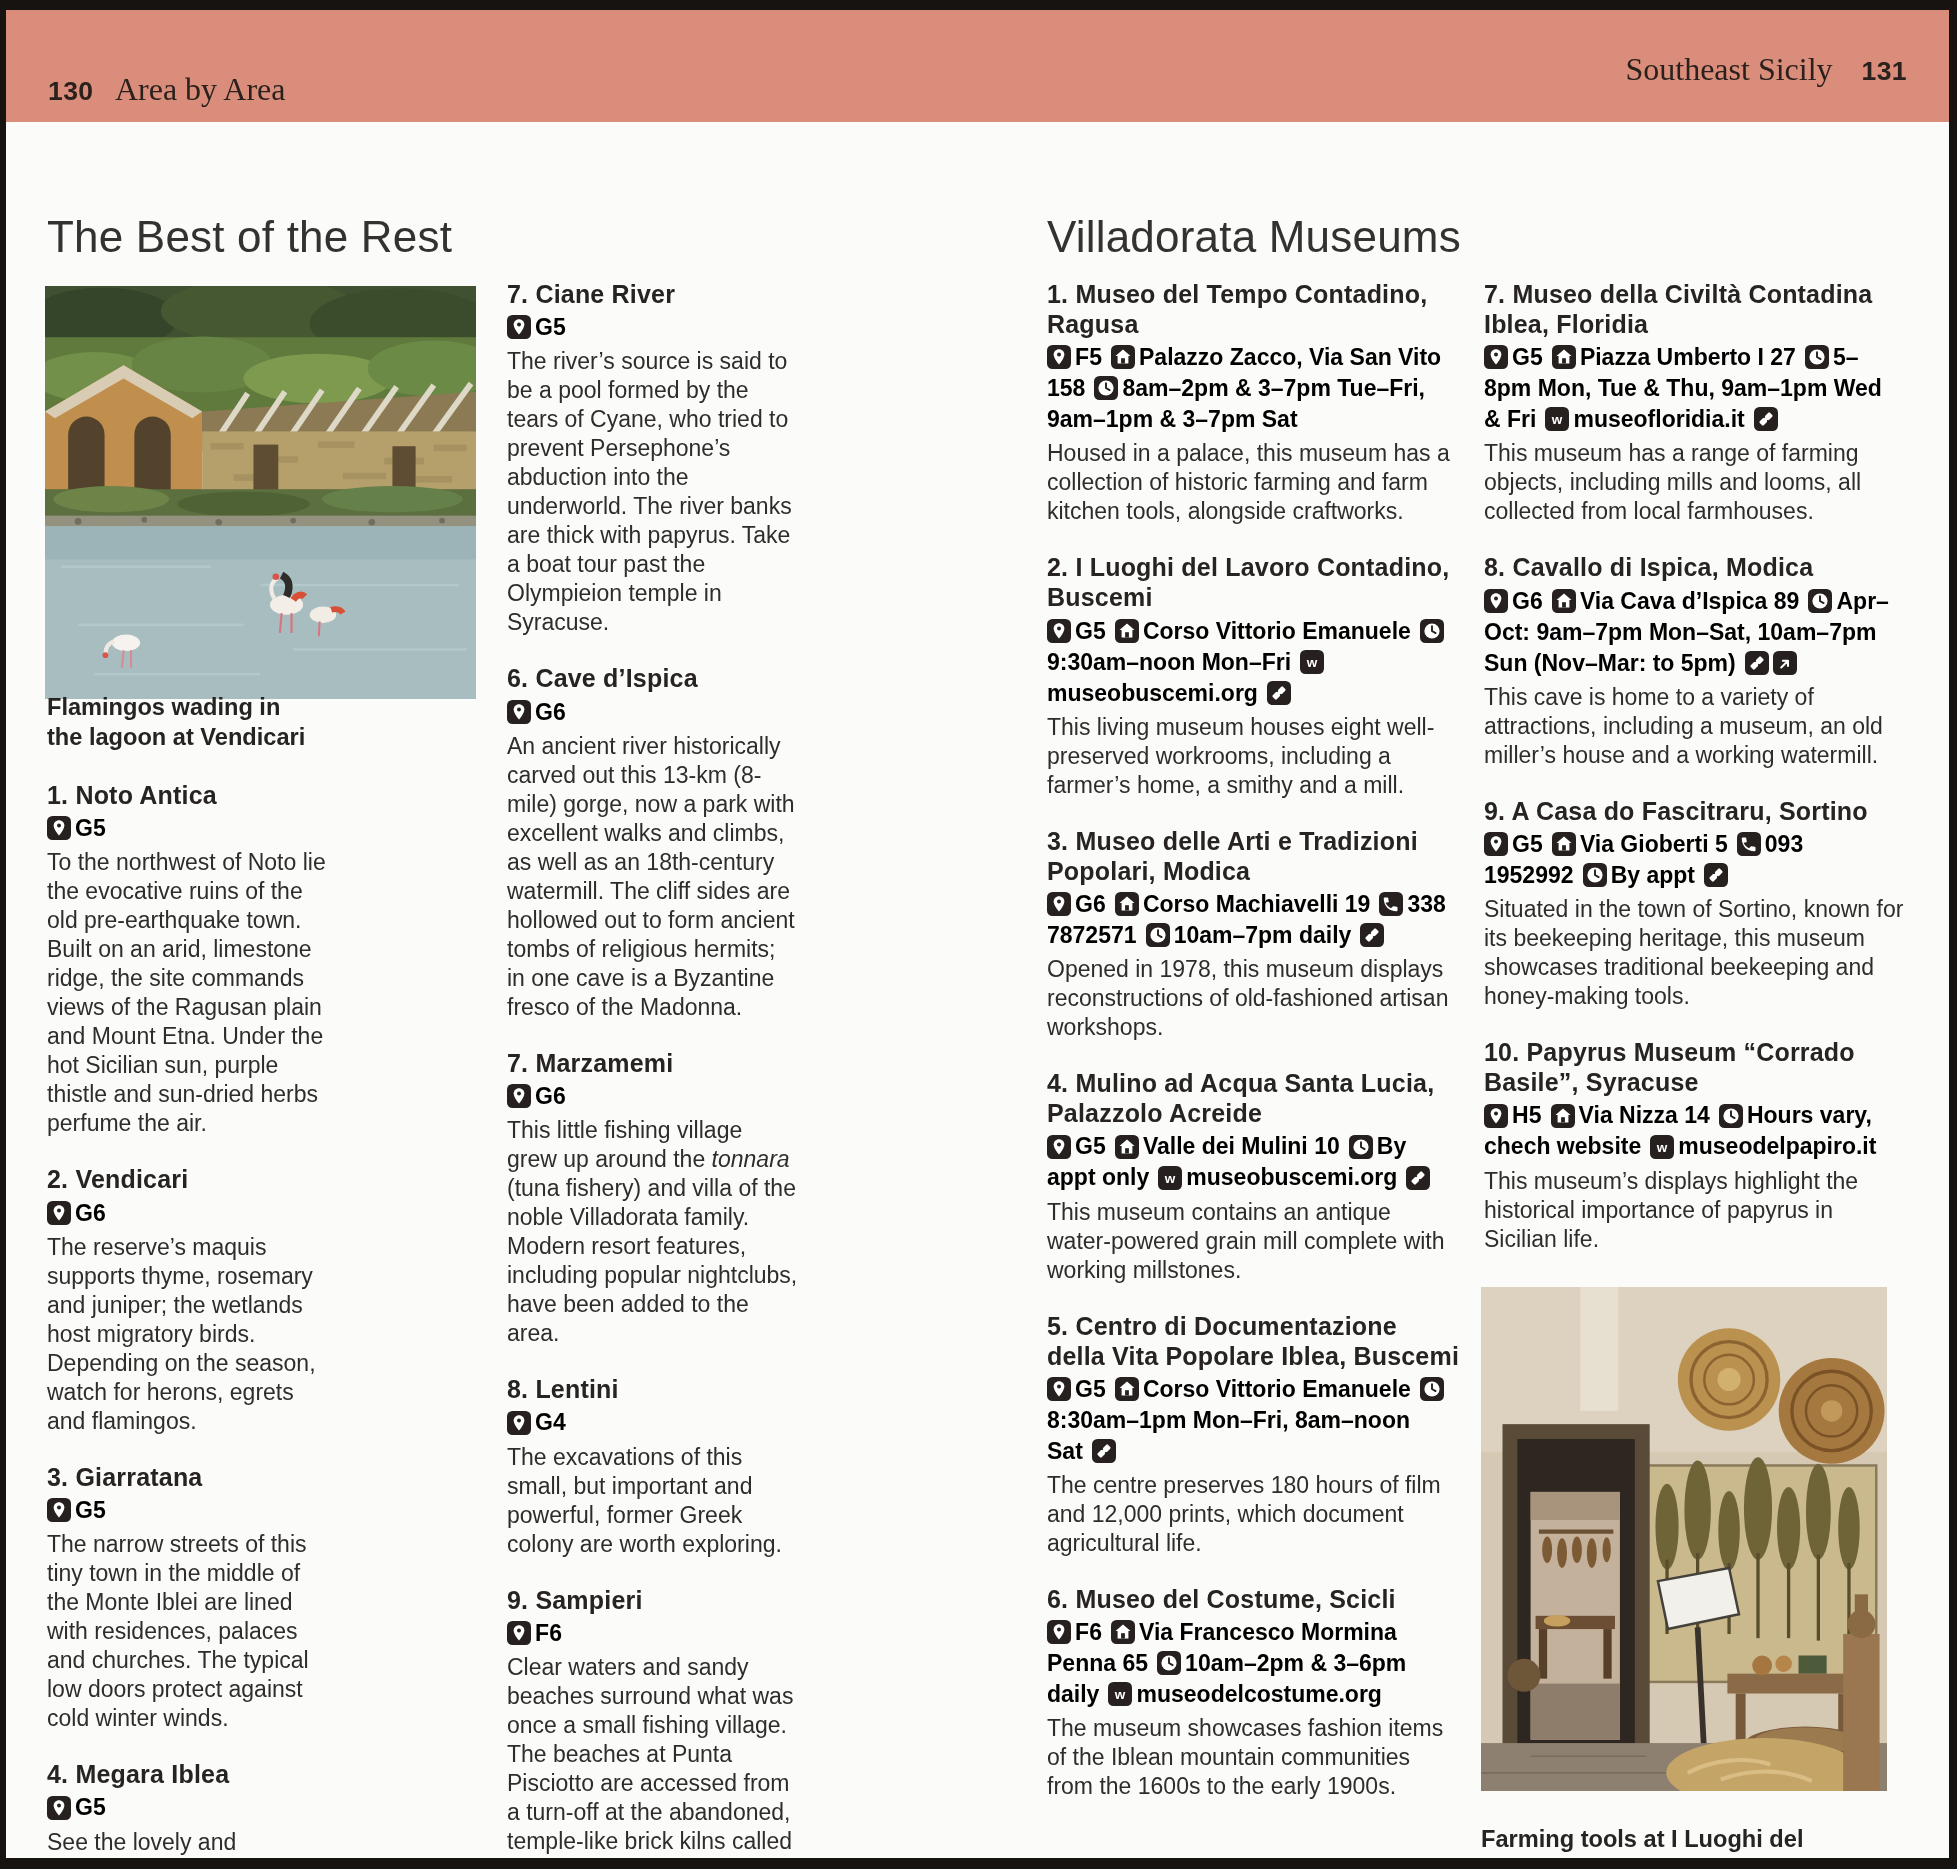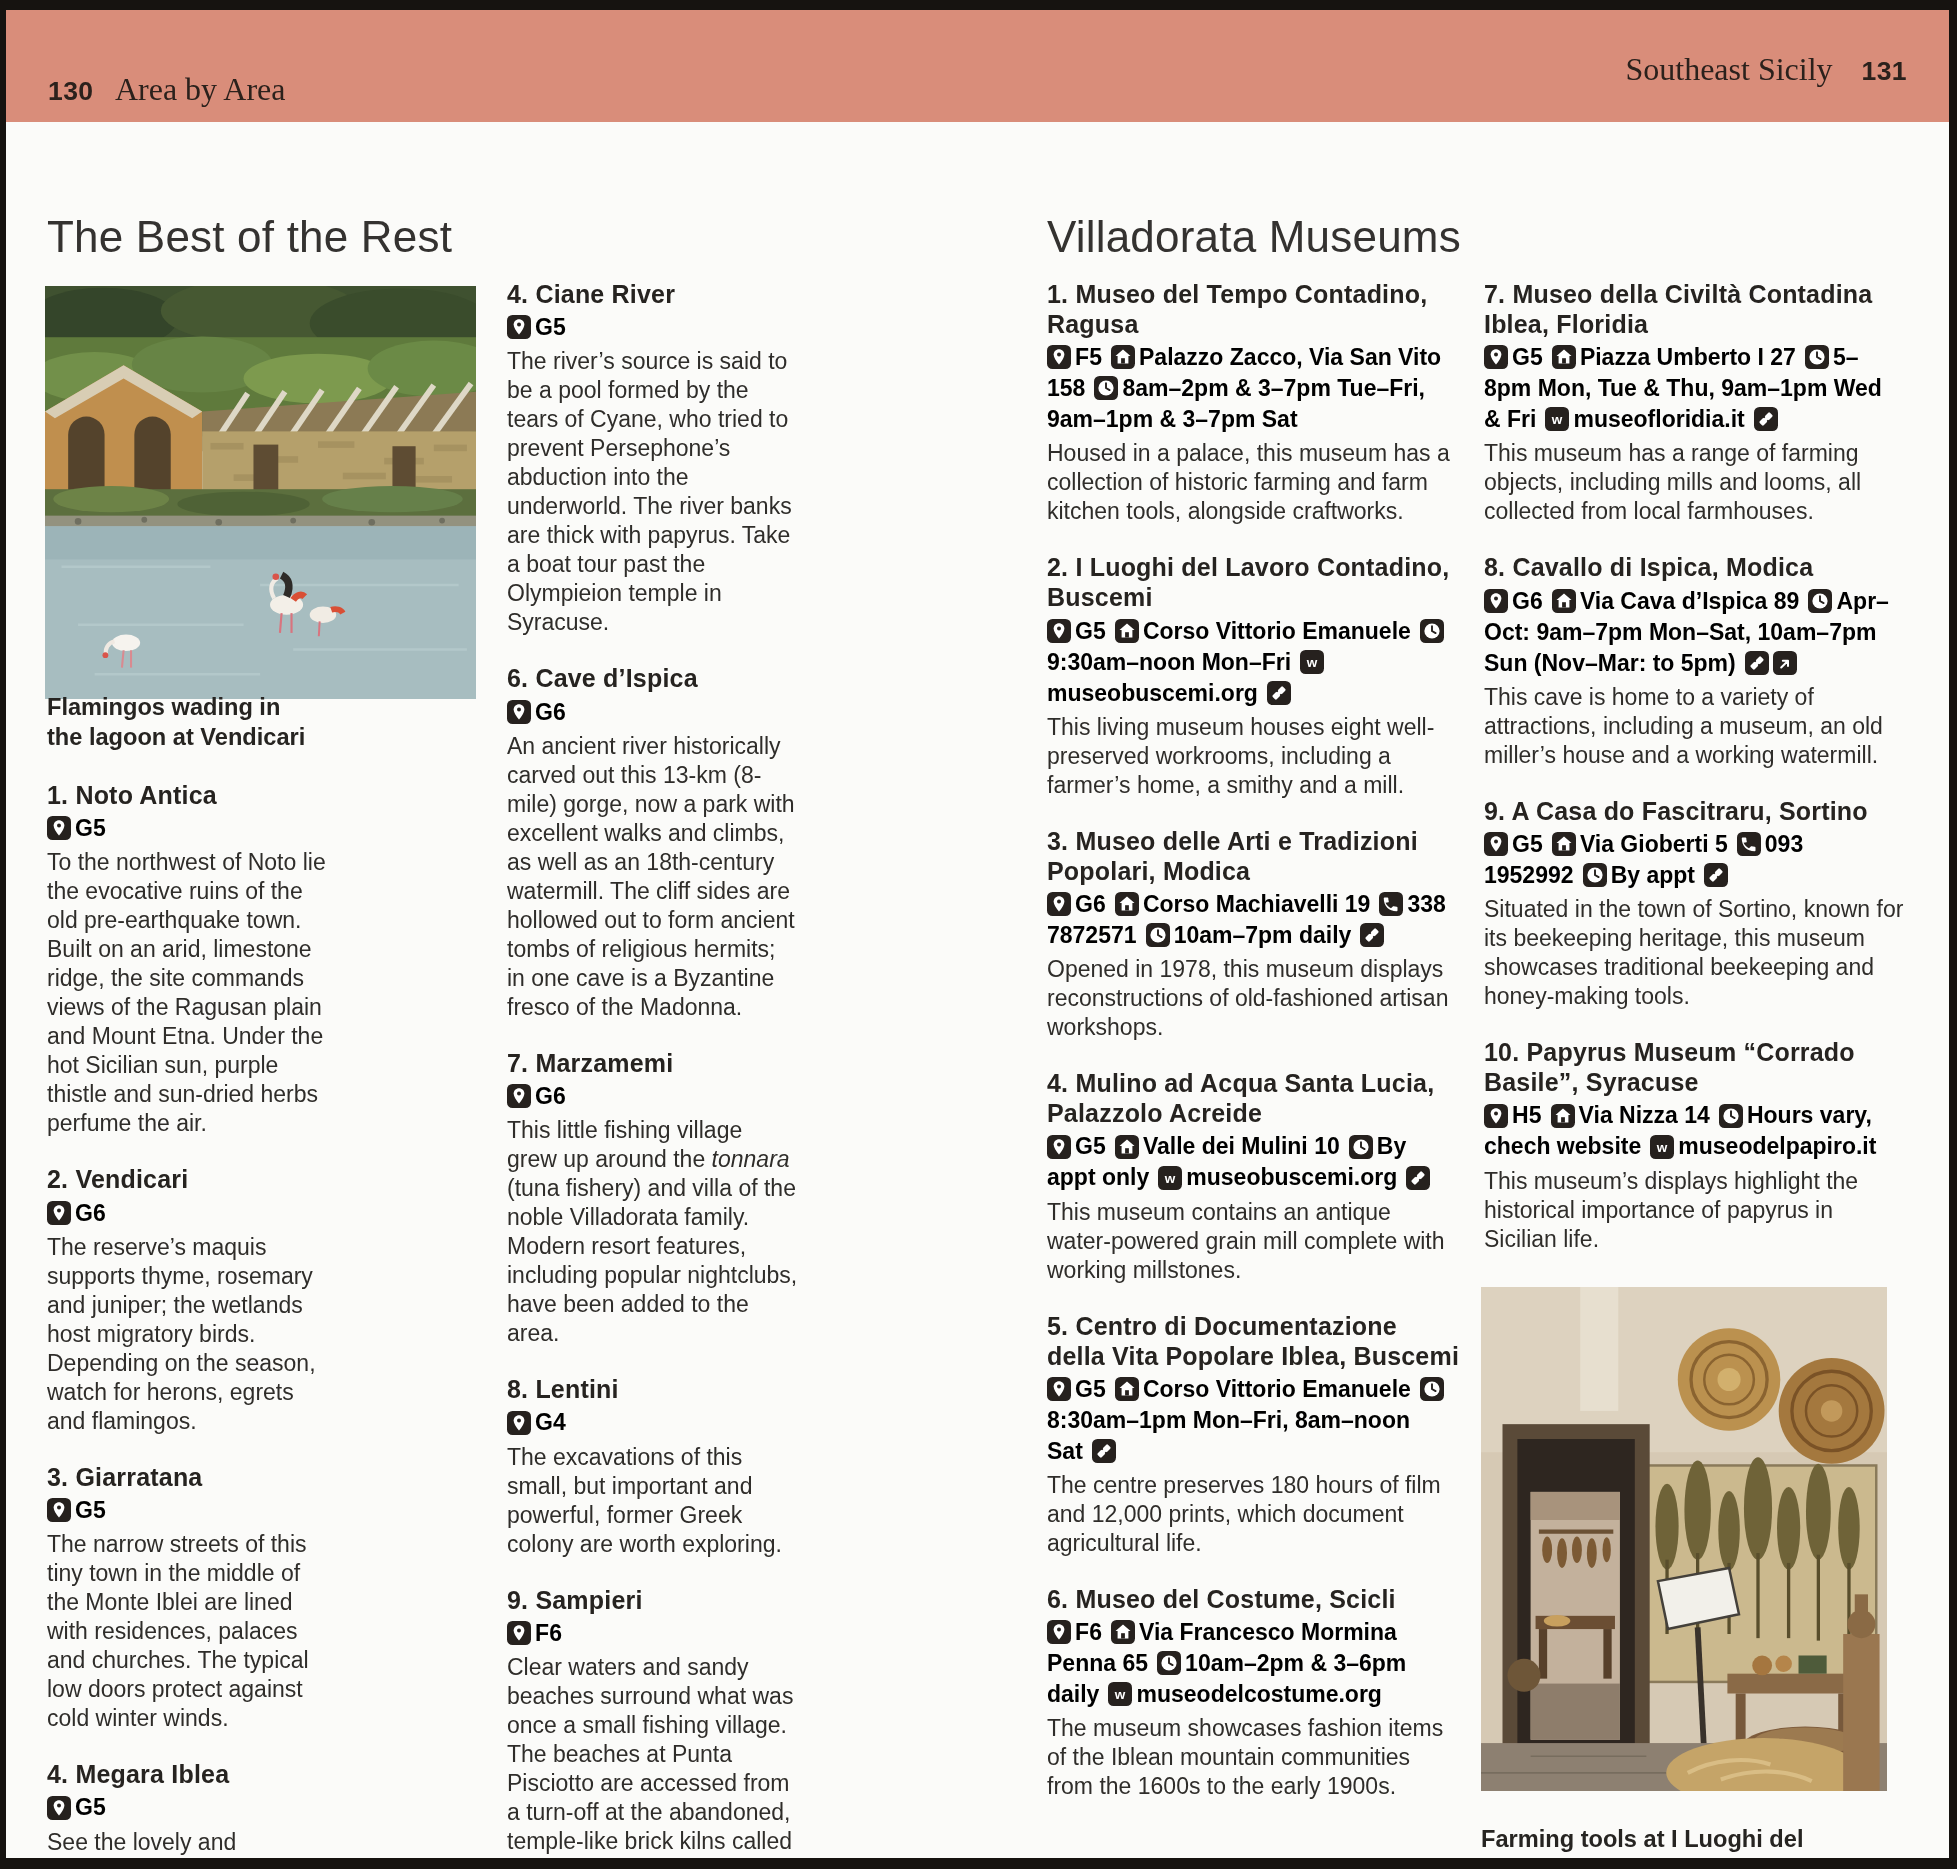--- a/index.html
+++ b/index.html
@@ -269,21 +269,21 @@
       <p class="meta"><span class="icon"><svg viewBox="0 0 24 24">
             <rect width="24" height="24" rx="5.5" fill="#26211e"></rect>
             <path d="M12 4.2c-2.95 0-5.35 2.4-5.35 5.35C6.65 13.5 12 19.6 12 19.6s5.35-6.1 5.35-10.05C17.35 6.6 14.95 4.2 12 4.2z" fill="#fff"></path>
             <circle cx="12" cy="9.6" r="2" fill="#26211e"></circle>
           </svg></span><span class="mtext">G5</span></p>
       <p class="body"><span>See the lovely and extensive coastal remains of an ancient town founded in 728 BCE by Greek colonists from Megara, near Athens.</span></p>
     </div>
   </div>
 <div class="col" id="colB">
     <div class="entry">
-      <h3>4. Ciane River</h3>
+      <h3>7. Ciane River</h3>
       <p class="meta"><span class="icon"><svg viewBox="0 0 24 24">
             <rect width="24" height="24" rx="5.5" fill="#26211e"></rect>
             <path d="M12 4.2c-2.95 0-5.35 2.4-5.35 5.35C6.65 13.5 12 19.6 12 19.6s5.35-6.1 5.35-10.05C17.35 6.6 14.95 4.2 12 4.2z" fill="#fff"></path>
             <circle cx="12" cy="9.6" r="2" fill="#26211e"></circle>
           </svg></span><span class="mtext">G5</span></p>
       <p class="body"><span>The river’s source is said to be a pool formed by the tears of Cyane, who tried to prevent Persephone’s abduction into the underworld. The river banks are thick with papyrus. Take a boat tour past the Olympieion temple in Syracuse.</span></p>
     </div>
     <div class="entry">
       <h3>6. Cave d’Ispica</h3>
       <p class="meta"><span class="icon"><svg viewBox="0 0 24 24">

